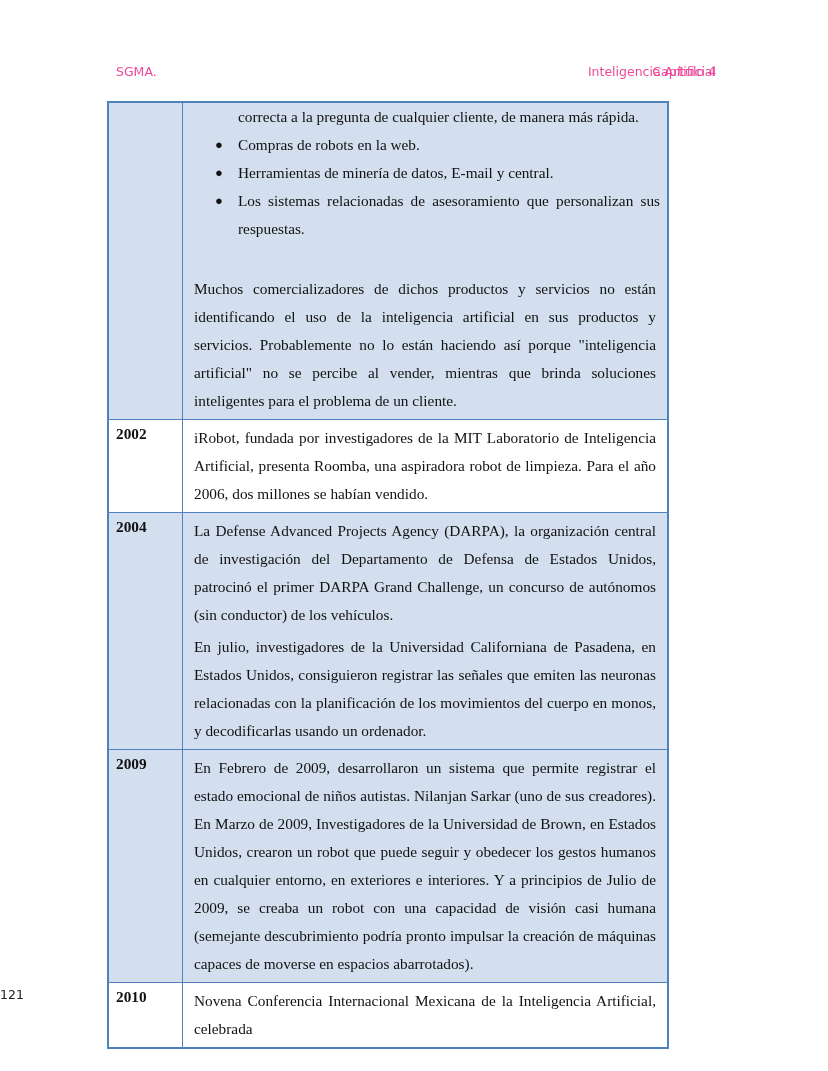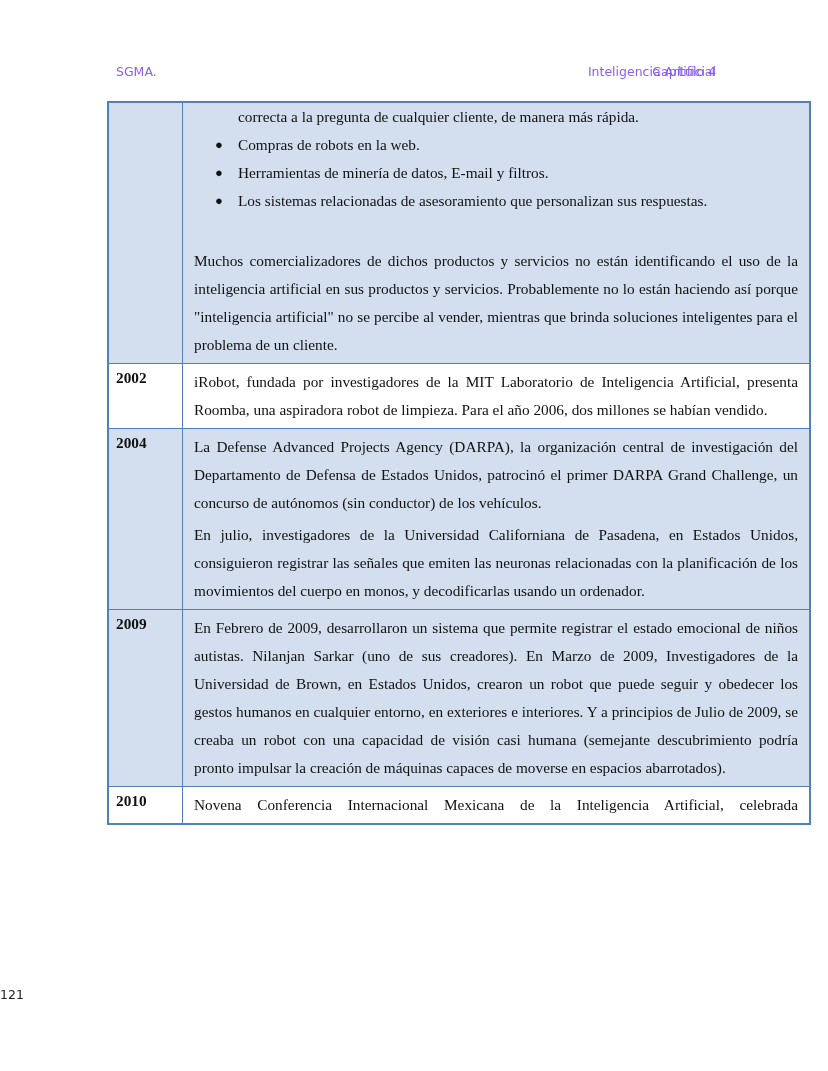--- a/index.html
+++ b/index.html
@@ -1,26 +1,26 @@
 <!DOCTYPE html>
 <html><head>
   <meta charset="utf-8">
   <style>
     html, body { margin: 0; padding: 0; background: #ffffff; }
     body { width: 828px; height: 1071px; position: relative; overflow: hidden; }
     .page-header {
       position: absolute; top: 64px; left: 116px; width: 600px; height: 20px;
-      font-family: "DejaVu Sans", sans-serif; font-size: 12.5px; color: #8b5cf6;
+      font-family: "DejaVu Sans", sans-serif; font-size: 12.5px; color: #ec4899;
     }
     .page-header .left { position: absolute; left: 0; top: 0; }
     .page-header .center { position: absolute; left: 0; width: 600px; text-align: right; top: 0; }
     .page-header .right { position: absolute; right: 0; top: 0; }
 
     .timeline-table {
-      position: absolute; top: 101px; left: 107px; width: 704px;
+      position: absolute; top: 101px; left: 107px; width: 562px;
       border-collapse: collapse;
       font-family: "Liberation Serif", serif; font-size: 15.3px; color: #111;
       border: 2px solid #4f81bd;
     }
     .timeline-table td {
       border: 1.5px solid #4f81bd;
       vertical-align: top;
       padding: 0 7px 0 7px;
       line-height: 28px;
     }
@@ -53,21 +53,21 @@
 </div>
 
 <table class="timeline-table">
   <tbody>
     <tr class="shaded">
       <td class="year"></td>
       <td class="desc">
         <div class="cont">correcta a la pregunta de cualquier cliente, de manera  más rápida.</div>
         <ul class="bullets">
           <li><span class="bullet">●</span><span>Compras de robots en la web.</span></li>
-          <li><span class="bullet">●</span><span>Herramientas de minería de datos, E-mail y filtros.</span></li>
+          <li><span class="bullet">●</span><span>Herramientas de minería de datos, E-mail y central.</span></li>
           <li><span class="bullet">●</span><span>Los sistemas relacionadas de asesoramiento que personalizan sus respuestas.</span></li>
         </ul>
         <div class="spacer"></div>
         <p>Muchos comercializadores de dichos productos y servicios no están identificando el uso de la inteligencia artificial en sus productos y servicios. Probablemente no lo están haciendo así porque "inteligencia artificial" no se percibe al vender, mientras que brinda soluciones inteligentes para el problema de un cliente.</p>
       </td>
     </tr>
     <tr class="plain">
       <td class="year">2002</td>
       <td class="desc">
         <p>iRobot, fundada por investigadores de la MIT Laboratorio de Inteligencia Artificial, presenta Roomba, una aspiradora robot de limpieza. Para el año 2006, dos millones se habían vendido.</p>

